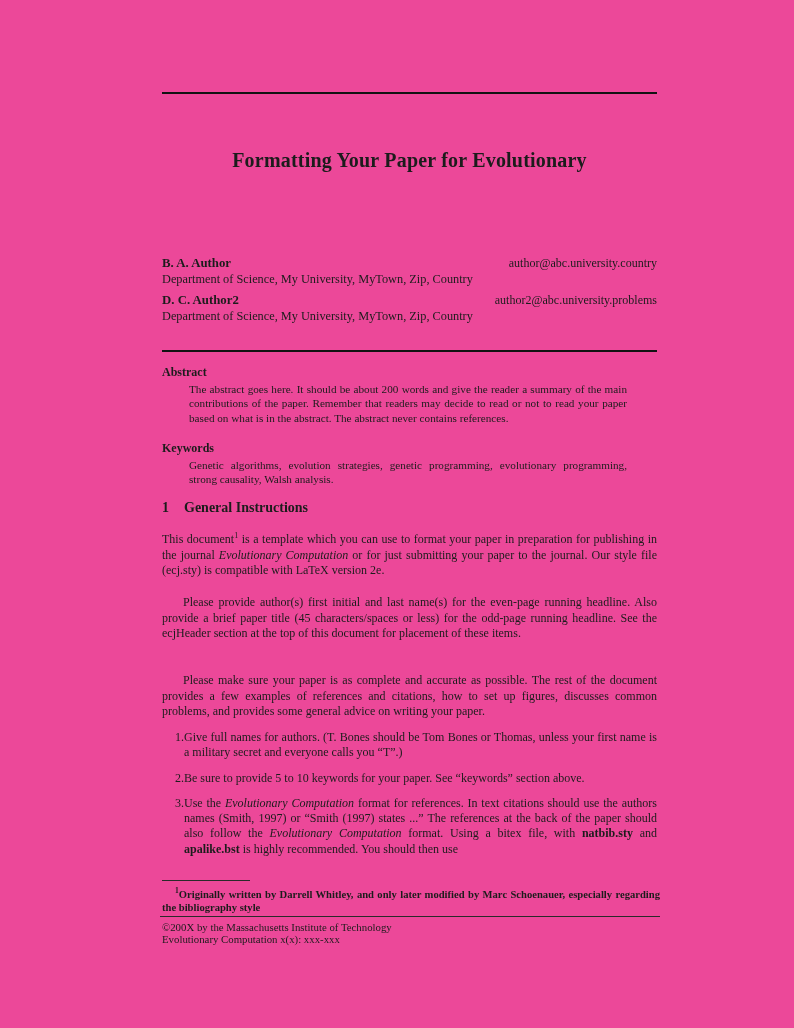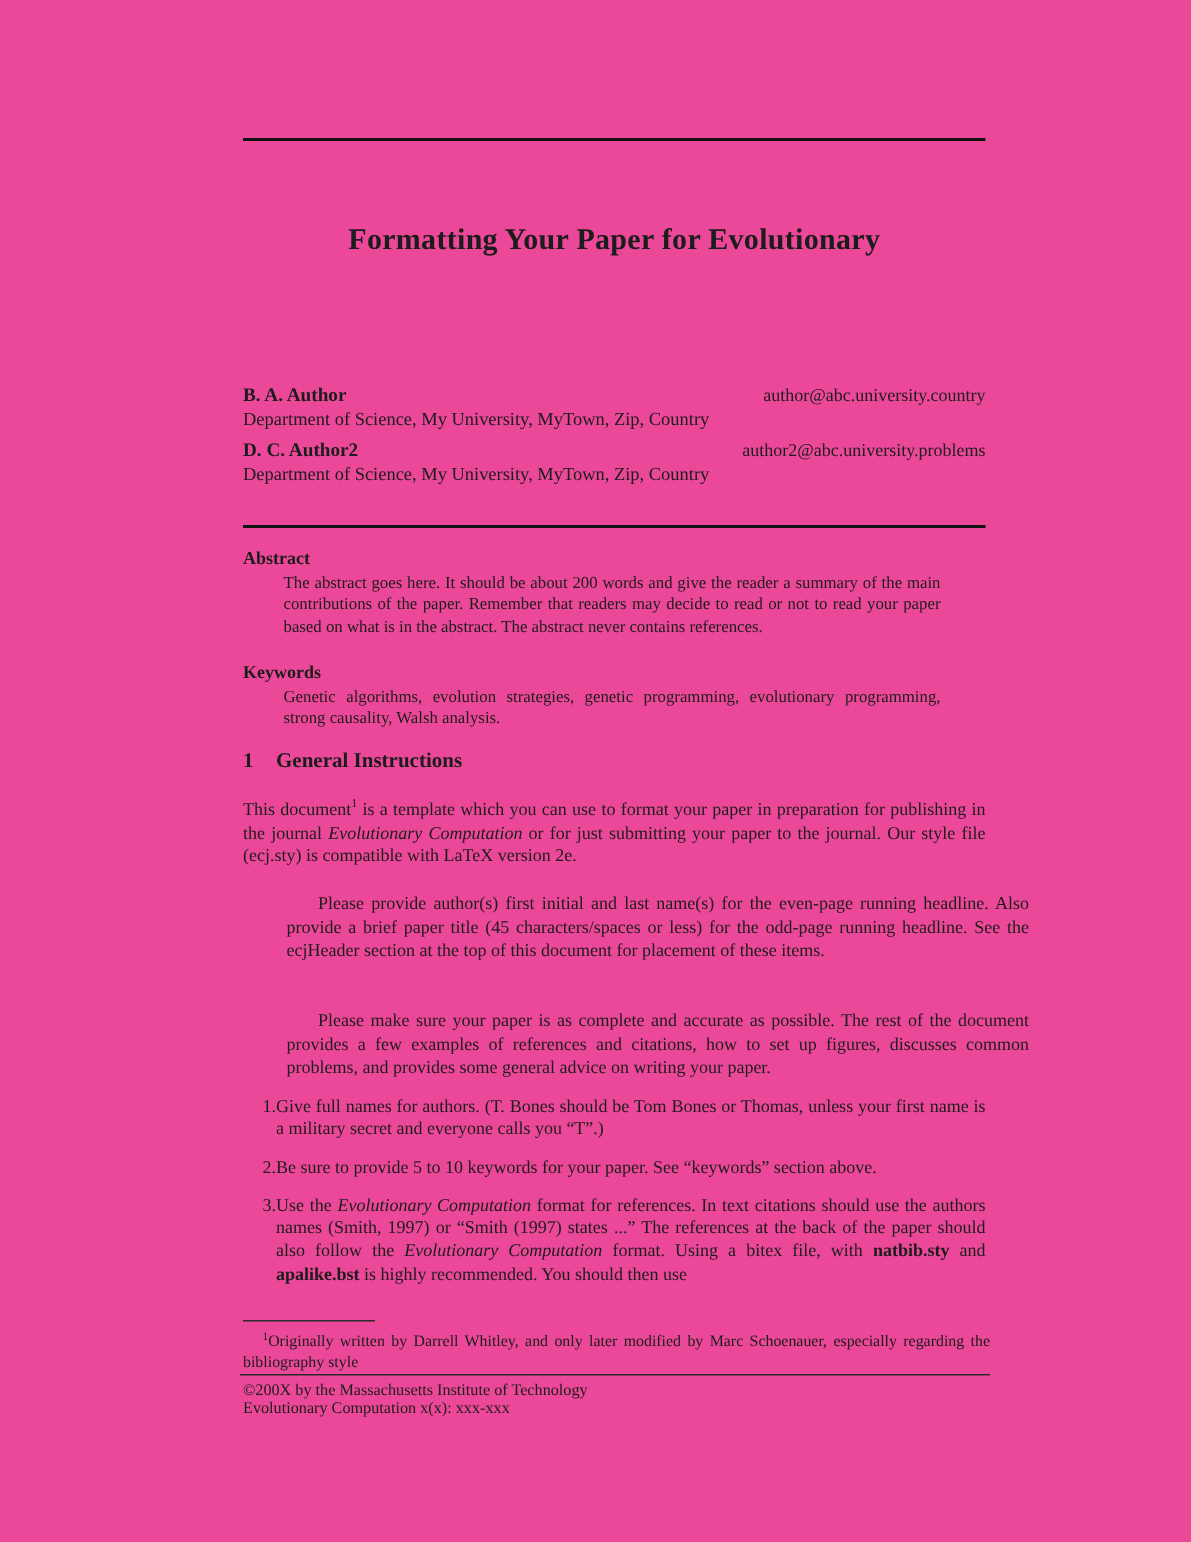--- a/index.html
+++ b/index.html
@@ -44,21 +44,21 @@
   }
 
   .section-heading { font-size: 14px; font-weight: bold; }
   .section-number { margin-right: 15px; }
 
   .para {
     font-size: 12px;
     line-height: 15.5px;
     text-align: justify;
   }
-  .para.indented { text-indent: 21px; margin-left: 29px; }
+  .para.indented { text-indent: 21px; }
   sup.fnmark { font-size: 8px; vertical-align: super; line-height: 0; }
 
   .list { font-size: 12px; }
   .list-item { display: flex; margin-bottom: 10px; }
   .li-num { flex: none; width: 22px; text-align: right; padding-right: 0; }
   .li-text {
     margin-left: 0;
     line-height: 15.3px;
     text-align: justify;
     flex: 1;
@@ -146,21 +146,21 @@
     <div class="list-item">
       <span class="li-num">3.</span>
       <div class="li-text">
         <span>Use the </span><em class="journal">Evolutionary Computation</em><span> format for references. In text citations should use the authors names (Smith, 1997) or “Smith (1997) states ...” The references at the back of the paper should also follow the </span><em class="journal">Evolutionary Computation</em><span> format. Using a bitex file, with </span><b class="filename">natbib.sty</b><span> and </span><b class="filename">apalike.bst</b><span> is highly recommended. You should then use</span>
       </div>
     </div>
   </div>
 
   <div class="abs thin-rule" style="top: 880px; left: 162px; width: 88px;"></div>
 
-  <div class="abs footnote" style="top: 884px; left: 162px; width: 498px;">
+  <div class="abs footnote" style="top: 884px; left: 162px; width: 498px; font-weight: bold;">
     <sup>1</sup><span>Originally written by Darrell Whitley, and only later modified by Marc Schoenauer, especially regarding the bibliography style</span>
   </div>
 
   <div class="abs thin-rule" style="top: 916px; left: 160px; width: 500px;"></div>
 
   <div class="abs footer-row" style="top: 921px; left: 162px; width: 497px;">
     <span>©200X by the Massachusetts Institute of Technology</span>
     <span>Evolutionary Computation x(x): xxx-xxx</span>
   </div>
 

